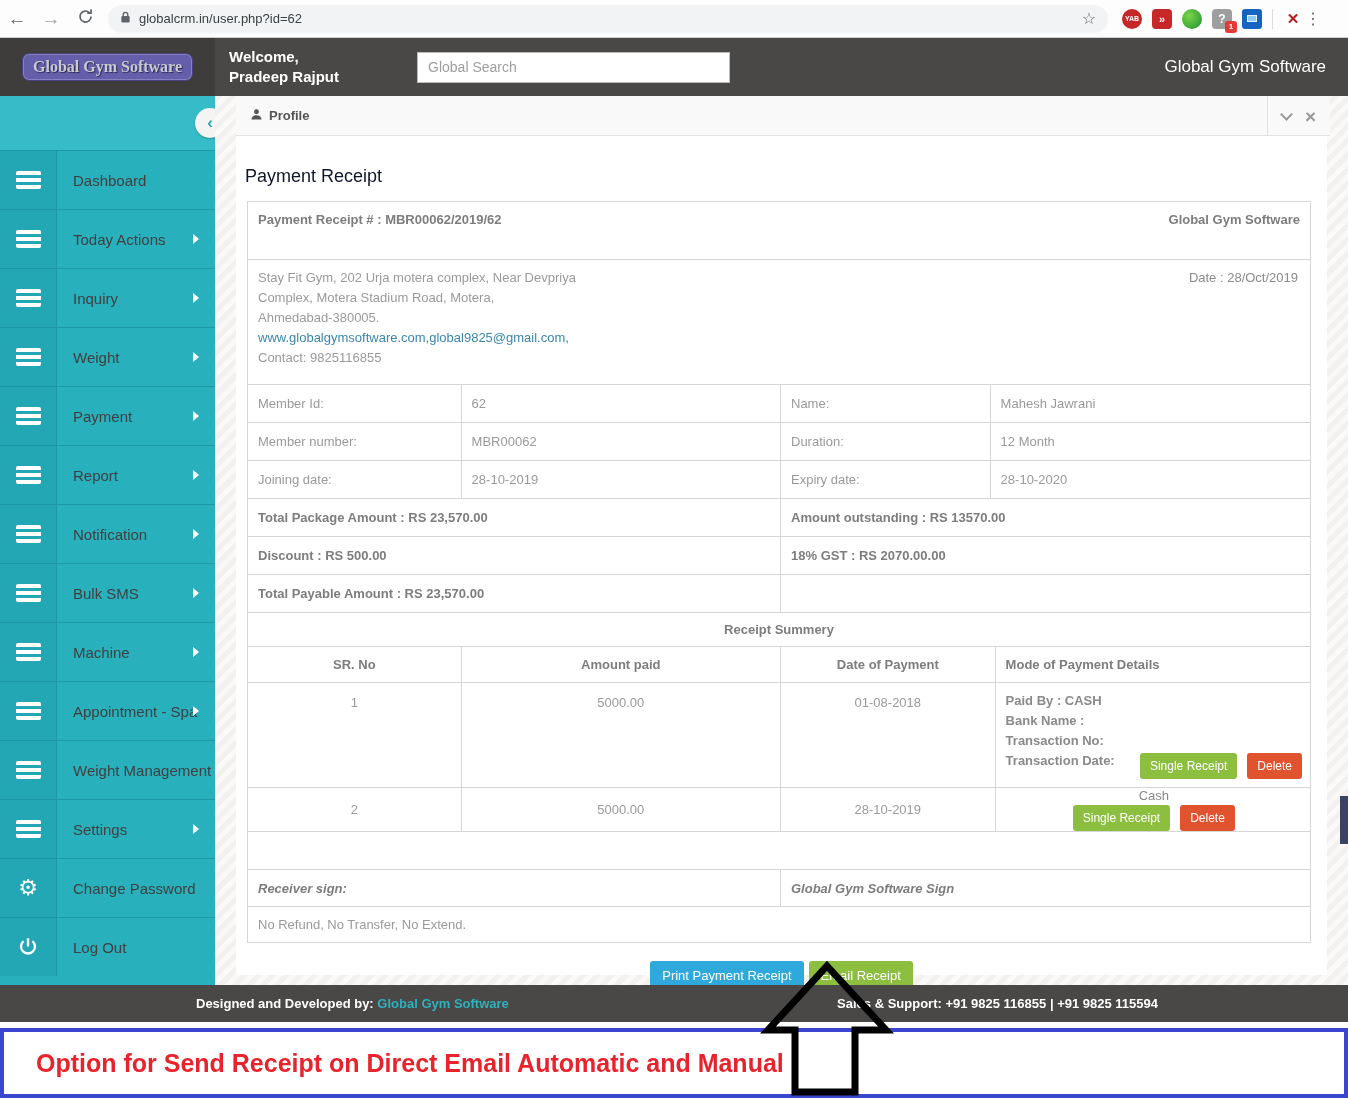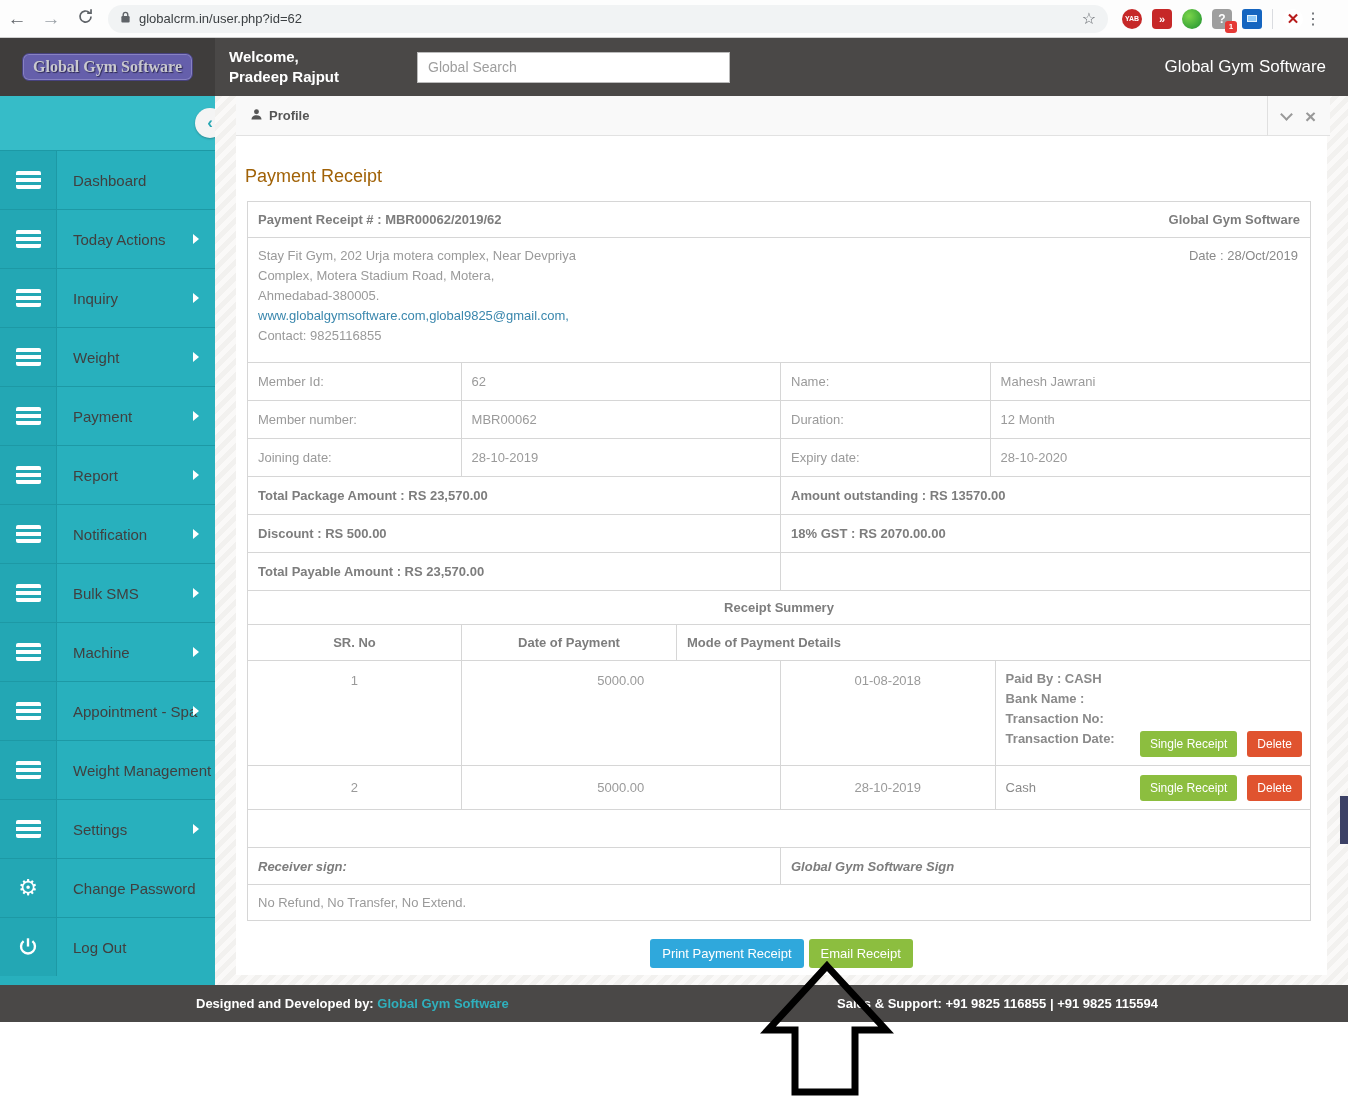--- a/index.html
+++ b/index.html
@@ -67,54 +67,54 @@
     background:repeating-linear-gradient(135deg, #f2f1ef 0 5px, #faf9f8 5px 10px); }
   .profilebar { position:absolute; left:21px; top:0; width:1094px; height:40px; background:#f9f9f9;
     border-bottom:1px solid #e2e2e2; display:flex; align-items:center; }
   .profile-label { font-size:13px; font-weight:bold; color:#555; margin-left:6px; }
   .pb-right { position:absolute; right:0; top:0; height:40px; display:flex; align-items:center;
     border-left:1px solid #e0e0e0; padding:0 14px; gap:14px; }
   .chev-down { width:9px; height:9px; border-right:2px solid #999; border-bottom:2px solid #999;
     transform:rotate(45deg); margin-top:-4px; cursor:pointer; }
   .pb-close { color:#999; font-size:19px; font-weight:bold; line-height:1; cursor:pointer; }
   .card { position:absolute; left:21px; top:40px; width:1091px; height:839px; background:#fff; }
-  .page-title { margin:30px 0 14px 9px; font-size:18px; color:#a16207; }
+  .page-title { margin:30px 0 14px 9px; font-size:18px; color:#0f172a; }
 
   .receipt { margin-left:11px; width:1064px; border:1px solid #d6d6d6; }
   .rrow { display:flex; border-top:1px solid #d6d6d6; }
   .rrow:first-child { border-top:none; }
   .cell { padding:0 10px; display:flex; align-items:center; font-size:13px; color:#9a9a9a;
     border-left:1px solid #d6d6d6; overflow:hidden; }
   .cell:first-child { border-left:none; }
   .bold { font-weight:bold; color:#7d7d7d; }
   .r-head { height:35px; }
   .r-head .cell { flex:1; }
   .r-head .right { justify-content:flex-end; }
-  .r-addr { height:125px; position:relative; display:block; padding:8px 10px; }
+  .r-addr { height:125px; position:relative; display:block; padding:8px 10px;margin-top:22px; }
   .addr-line { font-size:13px; color:#9a9a9a; line-height:20px; }
   .addr-link { font-size:13px; color:#3a87ad; line-height:20px; cursor:pointer; }
   .addr-date { position:absolute; right:12px; top:10px; font-size:13px; font-weight:normal; color:#8a8a8a; }
   .mrow { height:38px; }
   .mc1 { width:213px; } .mc2 { width:320px; } .mc3 { width:210px; } .mc4 { width:321px; }
   .arow { height:38px; }
   .ac1 { width:533px; } .ac2 { width:531px; }
   .sum-title { height:33px; justify-content:center; width:100%; }
   .sh { height:36px; }
   .sc1 { width:213px; } .sc2 { width:320px; } .sc3 { width:215px; } .sc4 { width:316px; }
   .center { justify-content:center; }
   .modecell { display:block; position:relative; padding:8px 10px; }
   .mline { font-size:13px; font-weight:bold; color:#8a8a8a; line-height:20px; }
   .modebtns { position:absolute; right:8px; bottom:8px; display:flex; gap:10px; }
   .btn { border:none; border-radius:3px; color:#fff; font-size:12px; padding:6px 10px;
     cursor:pointer; font-family:"Liberation Sans", sans-serif; }
   .btn.green { background:#8cbe3f; }
   .btn.red { background:#e0532f; }
   .row1 { height:105px; }
   .row2 { height:44px; }
-  .row2 .modecell { display:flex; align-items:center; justify-content:space-between; padding:0 8px 0 10px; }
+  .row2 .modecell { display:flex; align-items:center; justify-content:space-between; padding:0 8px 0 10px;flex-direction:column; }
   .emptyrow { height:38px; }
   .recrow { height:37px;font-style:italic; }
   .noterow { height:36px; }
   .actions { margin-top:18px; display:flex; justify-content:center; gap:5px; }
   .btn.print { background:#2fa8dc; font-size:13px; padding:7px 12px; }
   .btn.email { background:#8cbe3f; font-size:13px; padding:7px 12px; }
 
   
   .footer { position:absolute; left:0; top:985px; width:1348px; height:37px; background:#4a4847;
     display:flex; align-items:center; justify-content:space-between; padding:0 190px 0 196px; }
@@ -356,20 +356,21 @@
         <div class="rrow arow">
           <div class="cell ac1 bold">Total Payable Amount : RS 23,570.00</div>
           <div class="cell ac2"></div>
         </div>
 
         <div class="rrow">
           <div class="cell bold sum-title">Receipt Summery</div>
         </div>
         <div class="rrow sh">
           <div class="cell bold sc1 center">SR. No</div>
+          <div class="cell bold sc2 center">Amount paid</div>
           <div class="cell bold sc3 center">Date of Payment</div>
           <div class="cell bold sc4">Mode of Payment Details</div>
         </div>
         <div class="rrow row1">
           <div class="cell sc1 center" style="align-items:flex-start;padding-top:12px">1</div>
           <div class="cell sc2 center" style="align-items:flex-start;padding-top:12px">5000.00</div>
           <div class="cell sc3 center" style="align-items:flex-start;padding-top:12px">01-08-2018</div>
           <div class="cell sc4 modecell">
             <div class="mline">Paid By : CASH</div>
             <div class="mline">Bank Name :</div>
@@ -414,18 +415,21 @@
   </div>
 
   <div class="footer">
     <div class="foot-left">
       <span>Designed and Developed by:</span>
       <span class="foot-link">Global Gym Software</span>
     </div>
     <div class="foot-right">Sales &amp; Support: +91 9825 116855 | +91 9825 115594</div>
   </div>
 
+  <div class="banner">
+    <span class="banner-text">Option for Send Receipt on Direct Email Automatic and Manual</span>
+  </div>
 
   <svg class="up-arrow" width="135" height="140" viewBox="0 0 135 140">
     <path d="M67 6 L126 70 L95 70 L95 132 L35 132 L35 70 L8 70 Z" fill="none" stroke="#000" stroke-width="7" stroke-linejoin="miter"></path>
   </svg>
 
 </div>
 
 </body></html>

